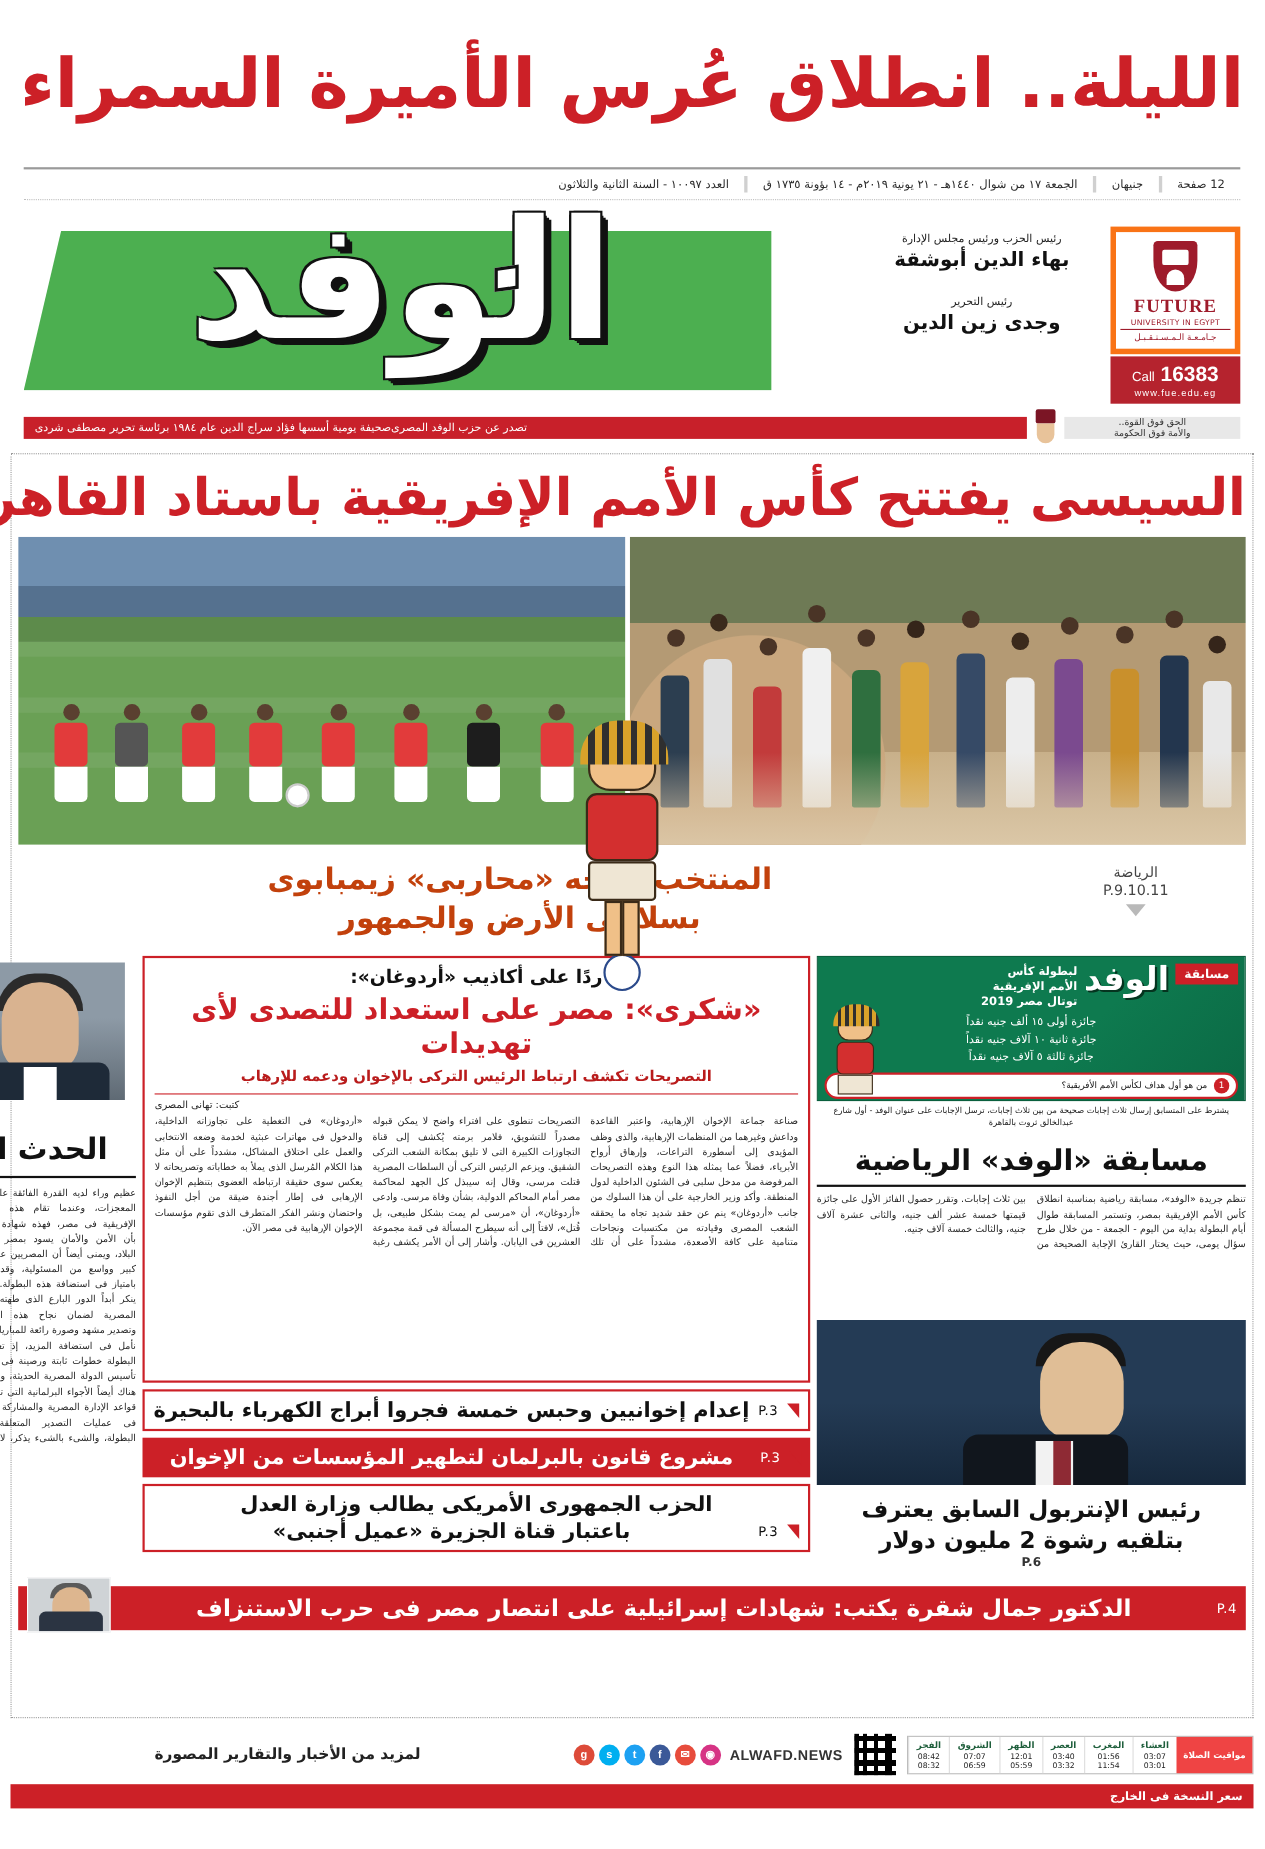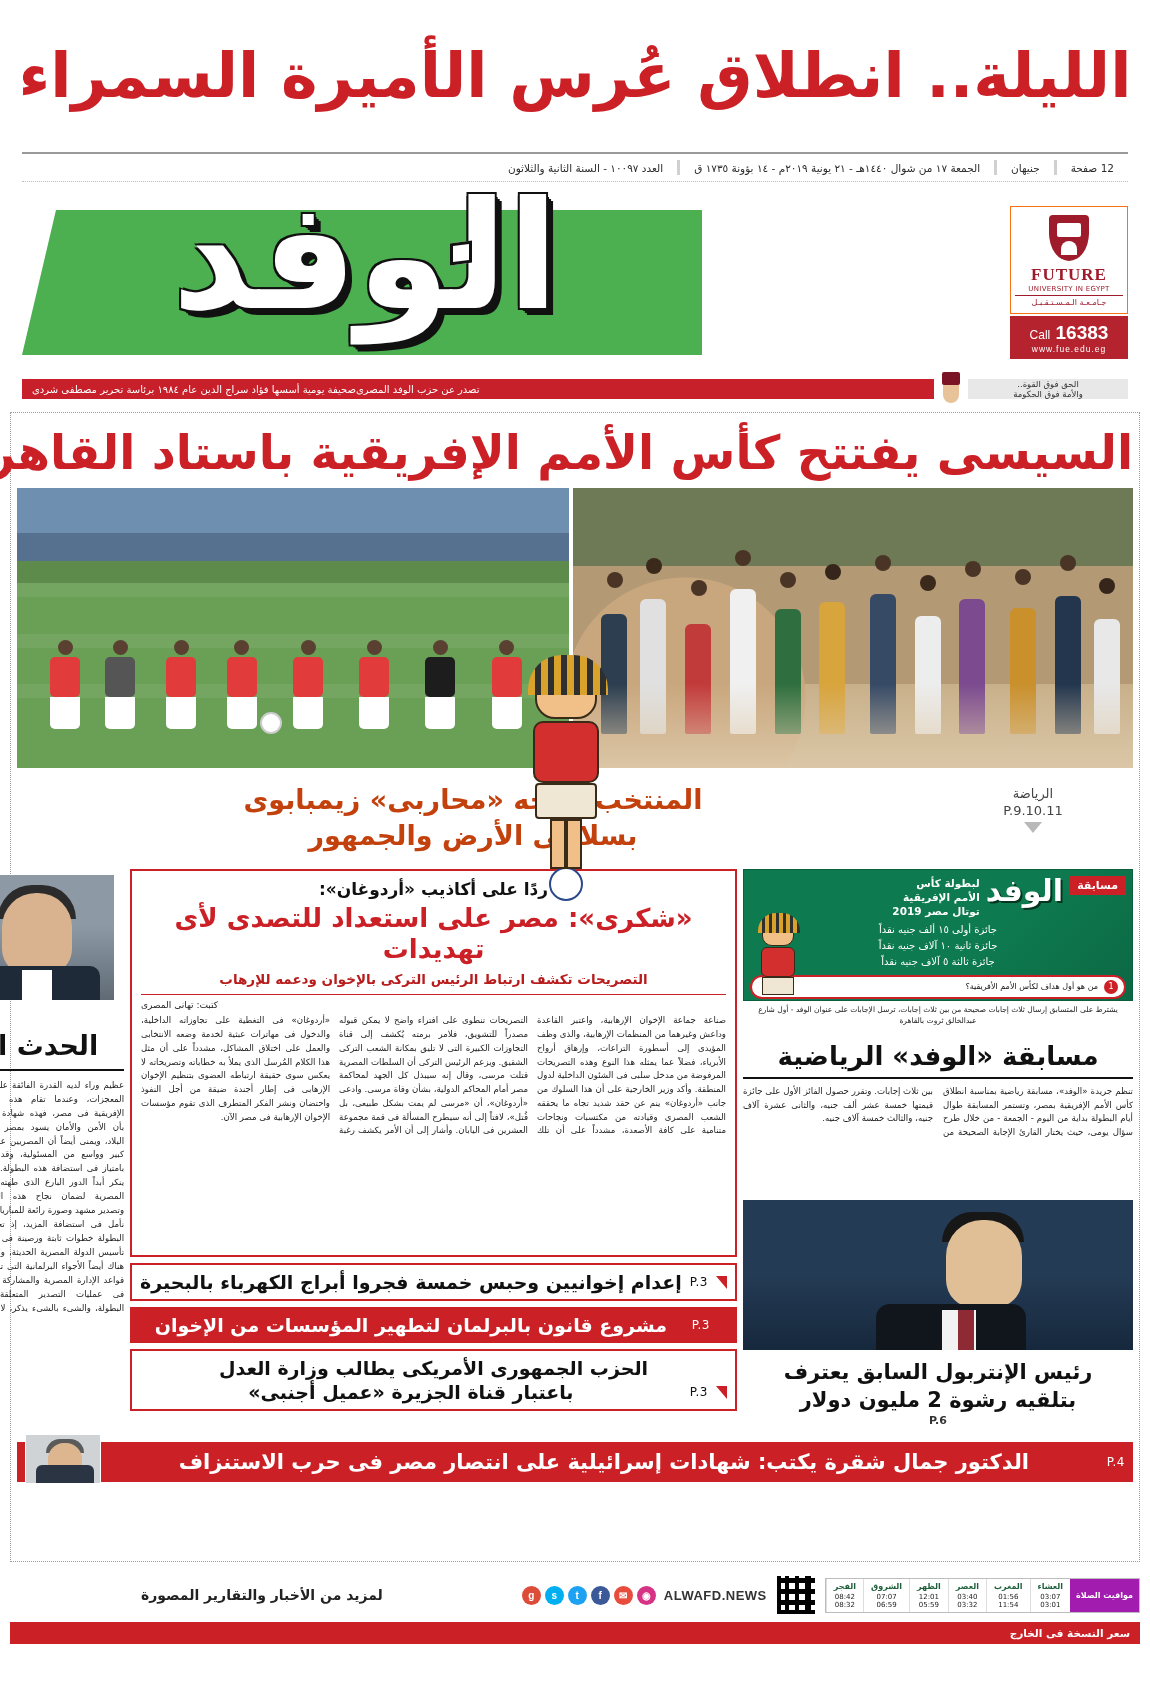--- a/index.html
+++ b/index.html
@@ -74,21 +74,21 @@
     border: 3px solid #111;
     transform: skewY(-8deg);
   }
 
   .edu-box {
     position: absolute;
     right: 0; top: 18px;
     width: 118px;
   }
   .edu-logo-area {
-    border: 1px solid #f97316;
+    border: 5px solid #f97316;
     background: #fff;
     padding: 8px 4px 6px 4px;
     text-align: center;
   }
   .shield {
     width: 40px; height: 46px;
     margin: 0 auto 4px auto;
     background: #9e1b2b;
     border-radius: 4px 4px 20px 20px / 4px 4px 28px 28px;
     position: relative;
@@ -369,21 +369,21 @@
   
   .footer { margin: 6px 10px 0 10px; }
   .footer-row{
     display:flex; align-items:center; gap:8px; height:54px;
   }
   .prayer{
     display:flex; border:1px solid #bdbdbd; font-size:7px; color:#222; text-align:center;
     direction:rtl;
   }
   .prayer .label{
-    background:#a21caf; color:#fff; padding:4px 6px; display:flex;align-items:center;
+    background:#ef4444; color:#fff; padding:4px 6px; display:flex;align-items:center;
     font-size:8px; font-weight:bold; writing-mode:horizontal-tb; flex:0 0 auto;
   }
   .prayer .cell{ border-left:1px solid #ddd; padding:3px 7px; }
   .prayer .cell .t{ font-weight:bold; color:#1f5f3c; font-size:8px; margin-bottom:2px;}
   .qr{
     width:42px;height:42px;flex:0 0 42px;
     background:
       linear-gradient(90deg,#000 0 4px,transparent 4px 8px,#000 8px 12px,transparent 12px 18px,#000 18px 22px,transparent 22px 28px,#000 28px 34px,transparent 34px 38px,#000 38px 42px),
       linear-gradient(0deg,#000 0 4px,transparent 4px 9px,#000 9px 14px,transparent 14px 20px,#000 20px 25px,transparent 25px 31px,#000 31px 36px,transparent 36px 42px);
     background-blend-mode:multiply; background-color:#fff; border:2px solid #fff;
@@ -430,20 +430,26 @@
       <div class="edu-name">FUTURE</div>
       <div class="edu-sub">UNIVERSITY IN EGYPT</div>
       <div class="edu-sub-ar">جـامـعـة الـمـسـتـقـبـل</div>
     </div>
     <div class="edu-call">
       <div class="c1"><small>Call</small> <span>16383</span></div>
       <div class="c2">www.fue.edu.eg</div>
     </div>
   </div>
 
+  <div class="credits">
+    <div class="credit-role">رئيس الحزب ورئيس مجلس الإدارة</div>
+    <div class="credit-name">بهاء الدين أبوشقة</div>
+    <div class="credit-role">رئيس التحرير</div>
+    <div class="credit-name">وجدى زين الدين</div>
+  </div>
 
   <div class="masthead-footer">
     <div class="mf-grey">
       <div>
         <div>الحق فوق القوة..</div>
         <div>والأمة فوق الحكومة</div>
       </div>
     </div>
     <div class="mf-tarboosh">
       <div class="hat"></div>

